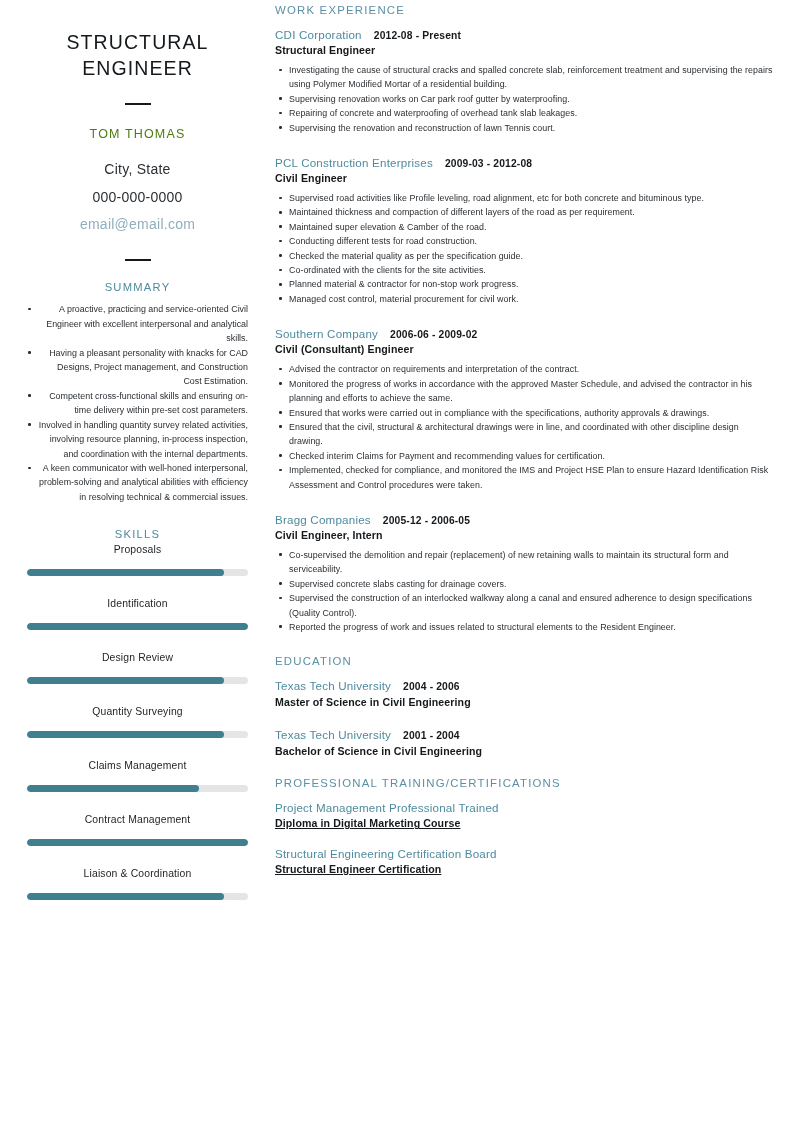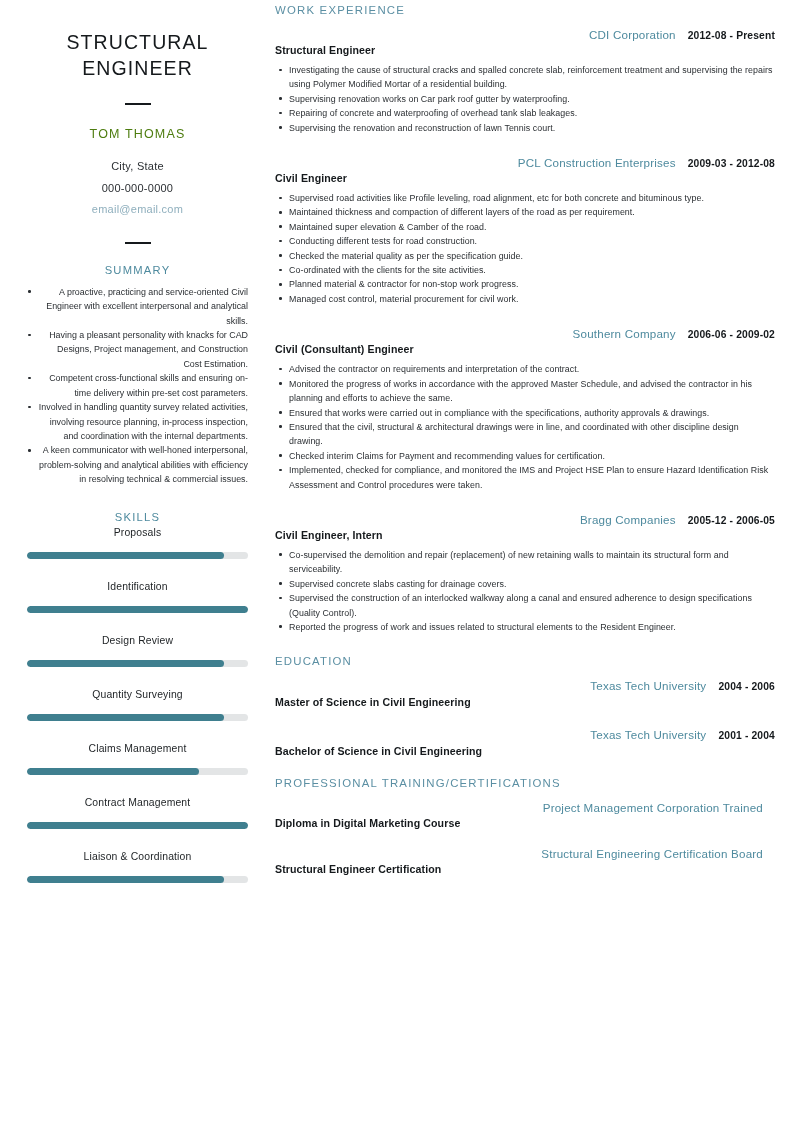--- a/index.html
+++ b/index.html
@@ -54,21 +54,21 @@
   .person-name {
     font-size: 12.5px;
     letter-spacing: 1.15px;
     color: #4d7c0f;
     font-weight: 400;
     text-transform: uppercase;
     margin-bottom: 15px;
   }
 
   .contact-line {
-    font-size: 11px;
+    font-size: 14px;
     color: #2b2f33;
     line-height: 1.95;
     letter-spacing: .25px;
   }
 
   .contact-line.email {
     color: #8fafbd;
   }
 
   .side-heading {
@@ -152,21 +152,21 @@
     text-transform: uppercase;
     font-weight: 400;
     margin-bottom: 12px;
   }
 
   .entry { margin-bottom: 21px; }
 
   .entry-head {
     display: flex;
     align-items: baseline;
-    justify-content: flex-end;
+    justify-content: flex-start;
     gap: 12px;
   }
 
   .org {
     font-size: 11.6px;
     color: #4e8a9e;
     letter-spacing: .2px;
     font-weight: 400;
   }
 
@@ -211,21 +211,21 @@
     border-radius: 50%;
     background: #2b2f33;
   }
 
   .edu-section { margin-top: 12px; }
   .edu-entry { margin-bottom: 20px; }
   .edu-entry .role { margin-top: 4px; }
 
   .cert-section { margin-top: 10px; }
   .cert-entry { margin-bottom: 18px; }
-  .cert-entry .role { margin-top: 3px; }
+  .cert-entry .role { margin-top: 3px; text-decoration: underline; }
 </style>
 </head>
 <body>
 
 <div class="page">
 
   <aside class="sidebar">
 
     <div class="job-title-head">Structural Engineer</div>
 
@@ -394,21 +394,21 @@
         </div>
         <div class="role">Bachelor of Science in Civil Engineering</div>
       </div>
     </section>
 
     <section class="section cert-section">
       <div class="section-heading">Professional Training/Certifications</div>
 
       <div class="entry cert-entry">
         <div class="entry-head">
-          <span class="org">Project Management Corporation Trained</span>
+          <span class="org">Project Management Professional Trained</span>
           <span class="date"></span>
         </div>
         <div class="role">Diploma in Digital Marketing Course</div>
       </div>
 
       <div class="entry cert-entry">
         <div class="entry-head">
           <span class="org">Structural Engineering Certification Board</span>
           <span class="date"></span>
         </div>

